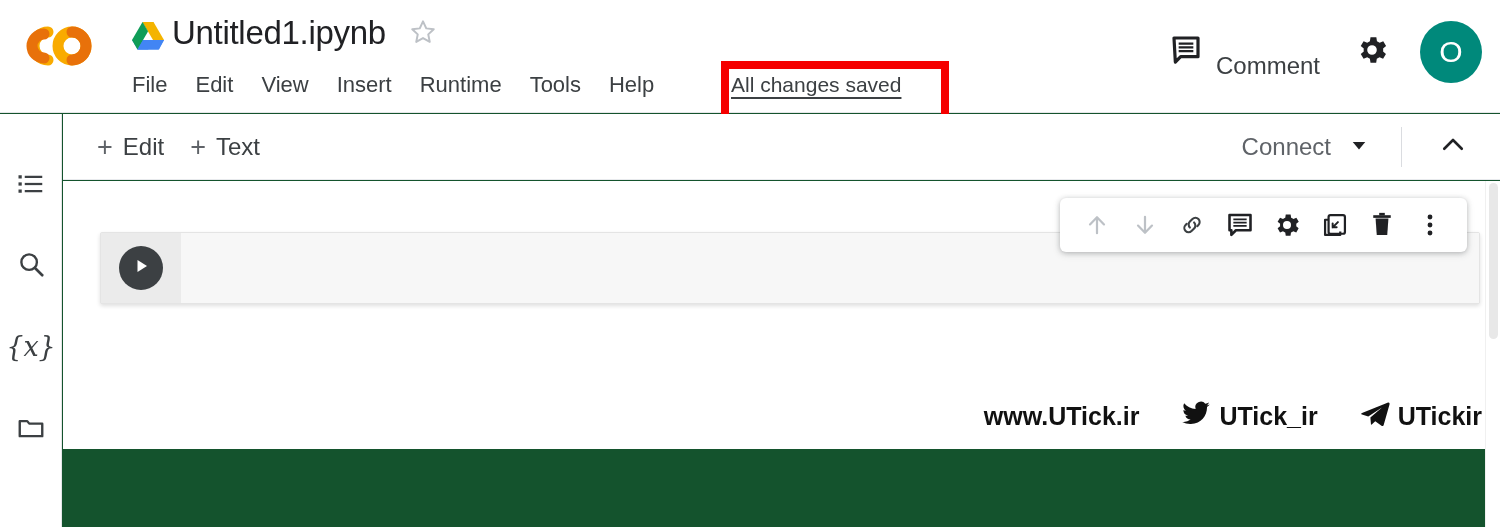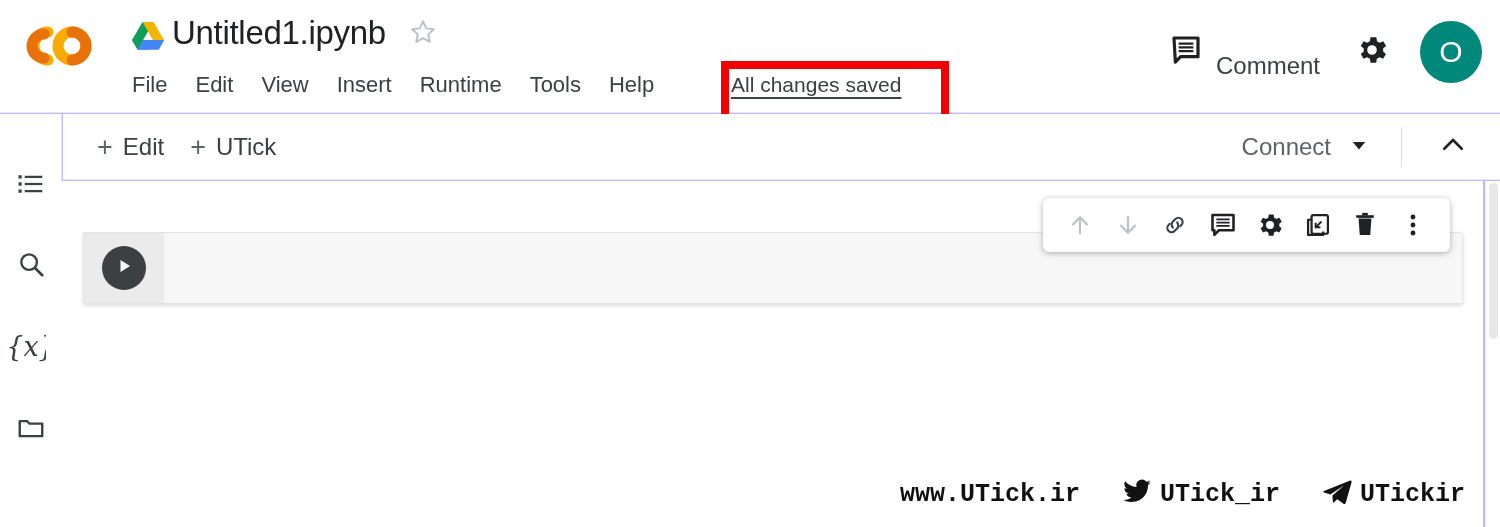--- a/index.html
+++ b/index.html
@@ -2,21 +2,21 @@
 <html><head>
 <meta charset="utf-8">
 <style>
   * { box-sizing: border-box; margin: 0; padding: 0; }
   html, body {
     width: 1500px; height: 527px;
     background: #ffffff;
     font-family: "Liberation Sans", sans-serif;
     overflow: hidden;
   }
-  #app { position: relative; width: 1500px; height: 527px; background:#c4b5fd; }
+  #app { position: relative; width: 1500px; height: 527px; background:#14532d; }
 
   
   #header {
     position: absolute; left:0; top:0; width:1500px; height:113px;
     background:#fff; border-bottom:1px solid #e4e6e8;
   }
   #colab-logo { position:absolute; left:14px; top:20px; width:82px; height:52px; }
   #drive-icon { position:absolute; left:130px; top:20px; width:36px; height:32px; }
 
   #title-row { position:absolute; left:172px; top:8px; height:48px; display:flex; align-items:center; }
@@ -84,21 +84,21 @@
   .add-btn .plus { font-size:27px; color:#5f6368; line-height:1; }
   .add-btn .lbl { font-size:24px; color:#3c4043; }
 
   #connect-group { position:absolute; right:22px; top:0; height:66px; display:flex; align-items:center; }
   #connect-btn { display:flex; align-items:center; gap:18px; cursor:pointer; padding-right:6px; }
   #connect-label { font-size:24px; color:#5f6368; }
   #toolbar-divider { width:1px; height:40px; background:#dadce0; margin:0 26px; }
   #collapse-btn { padding:0 10px; cursor:pointer; display:flex; align-items:center; }
 
   
-  #nb-body { position:absolute; left:46px; top:181px; width:1437px; height:346px; background:#fff;font-family:Liberation Mono, monospace; }
+  #nb-body { position:absolute; left:63px; top:181px; width:1437px; height:268px; background:#fff; }
 
   #cell {
     position:absolute; left:37px; top:51px; width:1380px; height:72px;
     background:#f7f7f7; border:1px solid #e4e4e4; border-radius:2px;
     box-shadow: 0 2px 4px rgba(0,0,0,0.13);
     display:flex; align-items:stretch;
   }
   #cell-gutter {
     width:80px; background:#ebebeb; display:flex; align-items:center; justify-content:center;
   }
@@ -258,21 +258,21 @@
 
   <div id="nb-toolbar">
 
     <div id="add-buttons">
       <div class="add-btn">
         <span class="plus">+</span>
         <span class="lbl">Edit</span>
       </div>
       <div class="add-btn">
         <span class="plus">+</span>
-        <span class="lbl">UTick</span>
+        <span class="lbl">Text</span>
       </div>
     </div>
 
     <div id="connect-group">
       <div id="connect-btn">
         <span id="connect-label">Connect</span>
         <span>
           <svg viewBox="0 0 16 16" width="20" height="20" aria-hidden="true">
             <polygon points="3,5.5 13,5.5 8,11.5" fill="#202124"></polygon>
           </svg>

